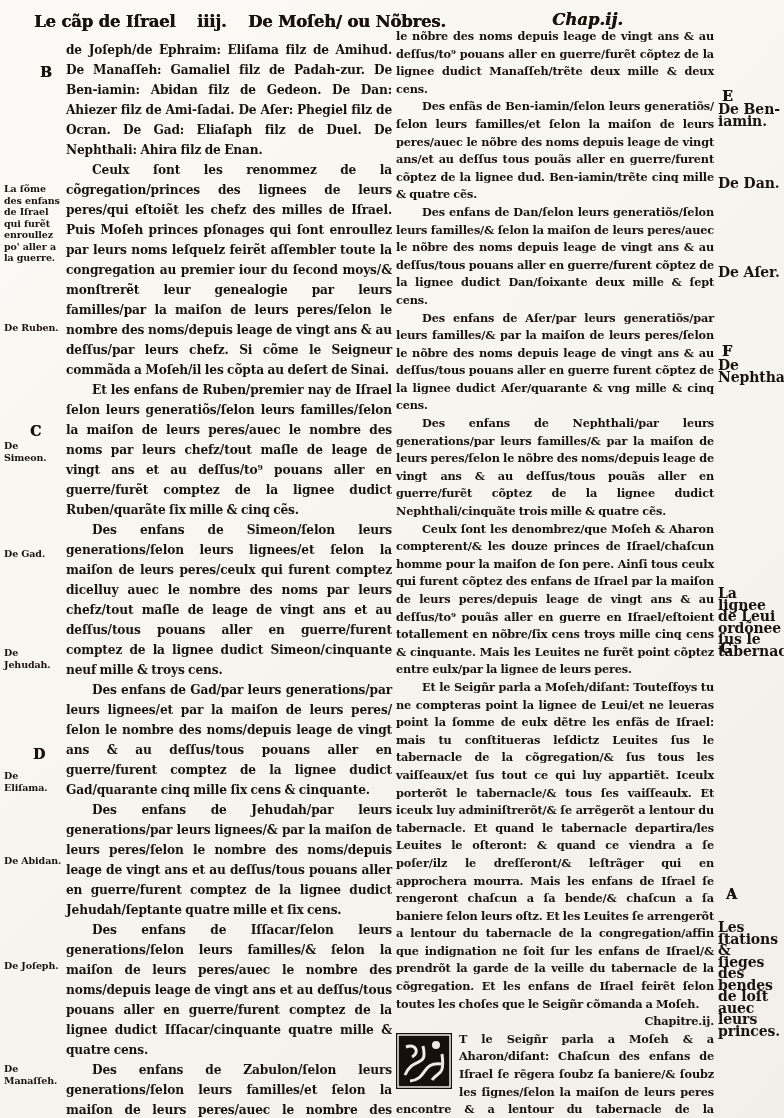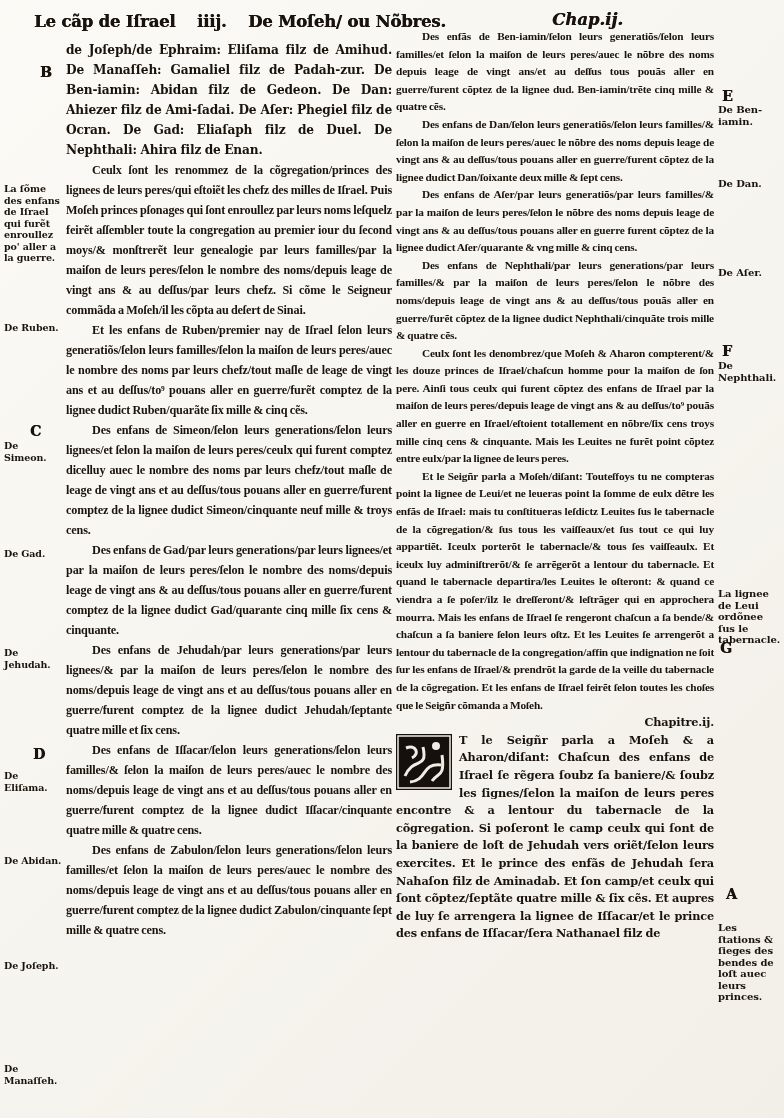--- a/index.html
+++ b/index.html
@@ -10,24 +10,24 @@
     font-family:"DejaVu Serif", serif;
     font-weight:bold;
   }
   .hdr{position:absolute;top:12px;left:34px;font-size:16.5px;letter-spacing:-0.2px;white-space:nowrap;text-shadow:0.4px 0 0 currentColor;}
   .hdr .seg{margin-right:16px;}
   .folio{position:absolute;top:10px;left:552px;font-size:16.5px;text-shadow:0.4px 0 0 currentColor;font-style:italic;}
   .col{position:absolute;text-align:justify;}
   .col p{margin:0;padding:0;}
   .col-left{left:66px;top:40px;width:326px;font-size:12.2px;line-height:20px;letter-spacing:-0.15px;word-spacing:-0.6px;}
   .col-right{left:396px;top:28px;width:318px;font-size:11.3px;line-height:17.6px;letter-spacing:-0.15px;word-spacing:-0.6px;}
-  .col p.ind{text-indent:26px;font-family:Liberation Serif, serif;}
+  .col p.ind{text-indent:26px;}
   .chap{text-align:right;text-indent:0;padding:2px 0;}
   .mnote{position:absolute;left:4px;width:58px;font-size:9.5px;line-height:11.5px;letter-spacing:-0.1px;}
-  .mnote-r{position:absolute;left:718px;width:62px;font-size:10px;line-height:11.5px;letter-spacing:-0.1px;}
+  .mnote-r{position:absolute;left:718px;width:62px;font-size:14px;line-height:11.5px;letter-spacing:-0.1px;}
   .mletter{position:absolute;font-size:14px;text-shadow:0.4px 0 0 currentColor;}
   .woodcut{float:left;width:56px;height:56px;margin:2px 7px 2px 0;}
   .woodcut svg{display:block;}
 </style>
 </head>
 <body>
 
 <div class="page">
 
   <div class="hdr">
@@ -43,20 +43,21 @@
     <p class="ind">Et les enfans de Ruben/premier nay de Iſrael ſelon leurs generatiõs/ſelon leurs familles/ſelon la maiſon de leurs peres/auec le nombre des noms par leurs chefz/tout maſle de leage de vingt ans et au deſſus/to⁹ pouans aller en guerre/furẽt comptez de la lignee dudict Ruben/quarãte ſix mille &amp; cinq cẽs.</p>
     <p class="ind">Des enfans de Simeon/ſelon leurs generations/ſelon leurs lignees/et ſelon la maiſon de leurs peres/ceulx qui furent comptez dicelluy auec le nombre des noms par leurs chefz/tout maſle de leage de vingt ans et au deſſus/tous pouans aller en guerre/furent comptez de la lignee dudict Simeon/cinquante neuf mille &amp; troys cens.</p>
     <p class="ind">Des enfans de Gad/par leurs generations/par leurs lignees/et par la maiſon de leurs peres/ſelon le nombre des noms/depuis leage de vingt ans &amp; au deſſus/tous pouans aller en guerre/furent comptez de la lignee dudict Gad/quarante cinq mille ſix cens &amp; cinquante.</p>
     <p class="ind">Des enfans de Jehudah/par leurs generations/par leurs lignees/&amp; par la maiſon de leurs peres/ſelon le nombre des noms/depuis leage de vingt ans et au deſſus/tous pouans aller en guerre/furent comptez de la lignee dudict Jehudah/ſeptante quatre mille et ſix cens.</p>
     <p class="ind">Des enfans de Iſſacar/ſelon leurs generations/ſelon leurs familles/&amp; ſelon la maiſon de leurs peres/auec le nombre des noms/depuis leage de vingt ans et au deſſus/tous pouans aller en guerre/furent comptez de la lignee dudict Iſſacar/cinquante quatre mille &amp; quatre cens.</p>
     <p class="ind">Des enfans de Zabulon/ſelon leurs generations/ſelon leurs familles/et ſelon la maiſon de leurs peres/auec le nombre des noms/depuis leage de vingt ans et au deſſus/tous pouans aller en guerre/furent comptez de la lignee dudict Zabulon/cinquante ſept mille &amp; quatre cens.</p>
 
   </div>
 
   <div class="col col-right">
+    <p>le nõbre des noms depuis leage de vingt ans &amp; au deſſus/to⁹ pouans aller en guerre/furẽt cõptez de la lignee dudict Manaſſeh/trẽte deux mille &amp; deux cens.</p>
     <p class="ind">Des enfãs de Ben-iamin/ſelon leurs generatiõs/ſelon leurs familles/et ſelon la maiſon de leurs peres/auec le nõbre des noms depuis leage de vingt ans/et au deſſus tous pouãs aller en guerre/furent cõptez de la lignee dud. Ben-iamin/trẽte cinq mille &amp; quatre cẽs.</p>
     <p class="ind">Des enfans de Dan/ſelon leurs generatiõs/ſelon leurs familles/&amp; ſelon la maiſon de leurs peres/auec le nõbre des noms depuis leage de vingt ans &amp; au deſſus/tous pouans aller en guerre/furent cõptez de la lignee dudict Dan/ſoixante deux mille &amp; ſept cens.</p>
     <p class="ind">Des enfans de Aſer/par leurs generatiõs/par leurs familles/&amp; par la maiſon de leurs peres/ſelon le nõbre des noms depuis leage de vingt ans &amp; au deſſus/tous pouans aller en guerre furent cõptez de la lignee dudict Aſer/quarante &amp; vng mille &amp; cinq cens.</p>
     <p class="ind">Des enfans de Nephthali/par leurs generations/par leurs familles/&amp; par la maiſon de leurs peres/ſelon le nõbre des noms/depuis leage de vingt ans &amp; au deſſus/tous pouãs aller en guerre/furẽt cõptez de la lignee dudict Nephthali/cinquãte trois mille &amp; quatre cẽs.</p>
     <p class="ind">Ceulx ſont les denombrez/que Moſeh &amp; Aharon compterent/&amp; les douze princes de Iſrael/chaſcun homme pour la maiſon de ſon pere. Ainſi tous ceulx qui furent cõptez des enfans de Iſrael par la maiſon de leurs peres/depuis leage de vingt ans &amp; au deſſus/to⁹ pouãs aller en guerre en Iſrael/eſtoient totallement en nõbre/ſix cens troys mille cinq cens &amp; cinquante. Mais les Leuites ne furẽt point cõptez entre eulx/par la lignee de leurs peres.</p>
     <p class="ind">Et le Seigñr parla a Moſeh/diſant: Touteſfoys tu ne compteras point la lignee de Leui/et ne leueras point la ſomme de eulx dẽtre les enfãs de Iſrael: mais tu conſtitueras leſdictz Leuites ſus le tabernacle de la cõgregation/&amp; ſus tous les vaiſſeaux/et ſus tout ce qui luy appartiẽt. Iceulx porterõt le tabernacle/&amp; tous ſes vaiſſeaulx. Et iceulx luy adminiſtrerõt/&amp; ſe arrẽgerõt a lentour du tabernacle. Et quand le tabernacle departira/les Leuites le oſteront: &amp; quand ce viendra a ſe poſer/ilz le dreſſeront/&amp; leſtrãger qui en approchera mourra. Mais les enfans de Iſrael ſe rengeront chaſcun a ſa bende/&amp; chaſcun a ſa baniere ſelon leurs oſtz. Et les Leuites ſe arrengerõt a lentour du tabernacle de la congregation/affin que indignation ne ſoit ſur les enfans de Iſrael/&amp; prendrõt la garde de la veille du tabernacle de la cõgregation. Et les enfans de Iſrael feirẽt ſelon toutes les choſes que le Seigñr cõmanda a Moſeh.</p>
     <p class="chap">Chapitre.ij.</p>
     <p>
       <span class="woodcut">
           <svg width="56" height="56" viewBox="0 0 56 56">

